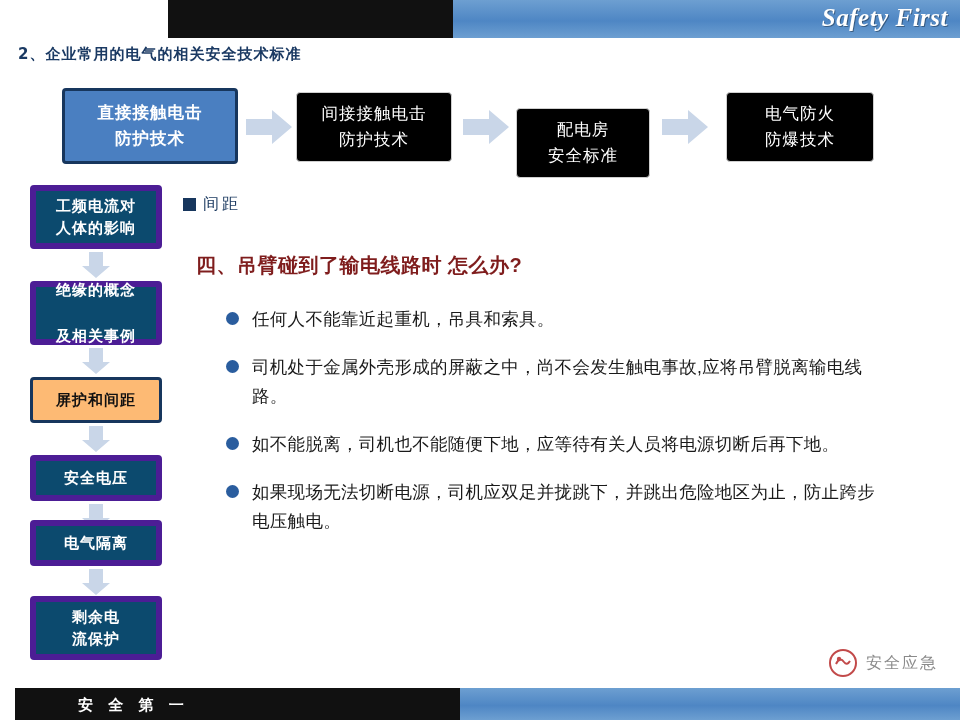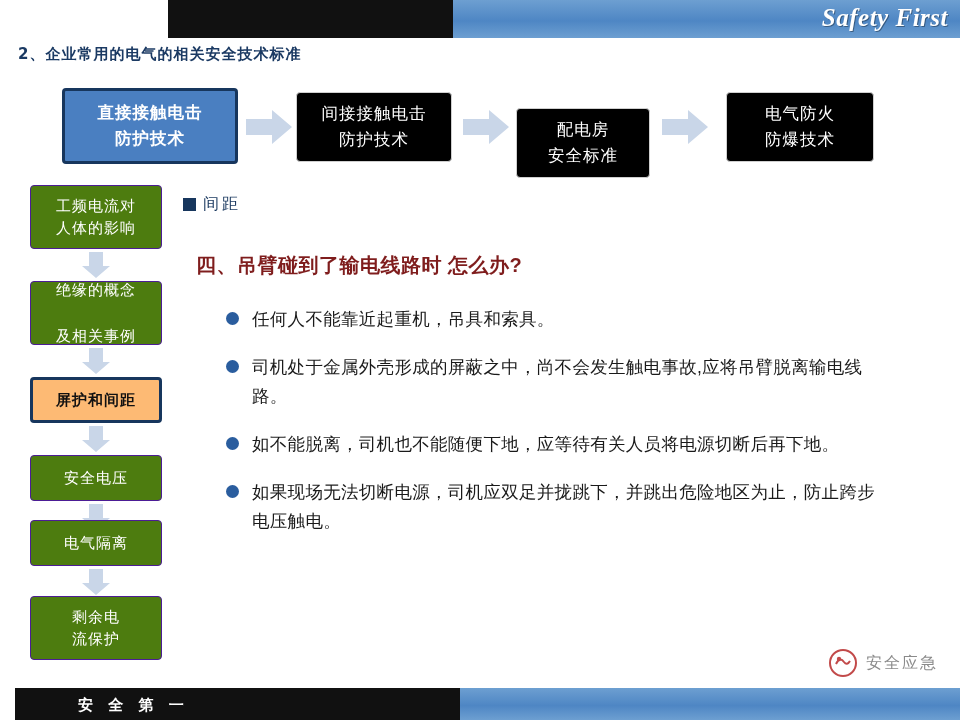--- a/index.html
+++ b/index.html
@@ -50,21 +50,21 @@
   .arrow-right {
     position:absolute; width:46px; height:34px;
   }
 
   
   .vbox {
     position:absolute; left:30px; width:132px; border-radius:4px;
     display:flex; flex-direction:column; align-items:center; justify-content:center;
     font-size:15px; line-height:1.5; text-align:center; letter-spacing:1px;
   }
-  .vbox.idle { background:#4d7c0f; color:#ffffff; border:1px solid #4c1d95; }
+  .vbox.idle { background:#0c4a6e; color:#ffffff; border:6px solid #4c1d95;font-weight:bold; }
   .vbox.active { background:#fdba74; color:#111111; border:3px solid #17365d; font-weight:bold; }
   .arrow-down { position:absolute; left:82px; width:28px; height:26px; }
 
   
   .bullet-square {
     position:absolute; left:183px; top:198px; width:13px; height:13px; background:#17365d;
   }
   .jiaju {
     position:absolute; left:203px; top:194px;
     font-size:16px; color:#17365d; letter-spacing:3px;

